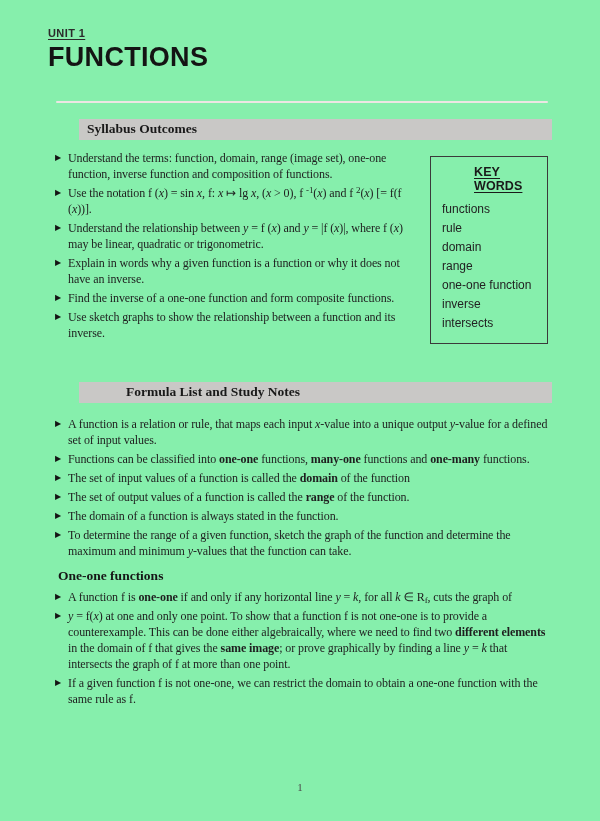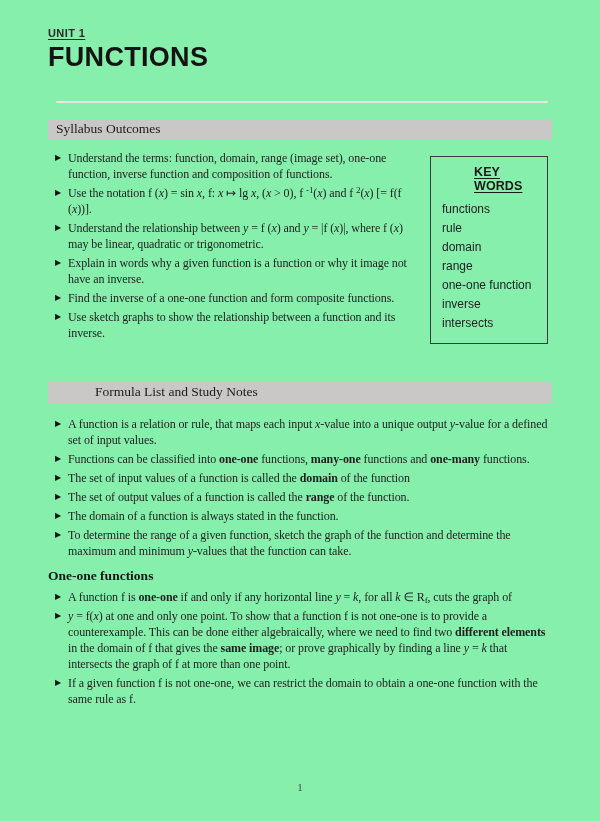--- a/index.html
+++ b/index.html
@@ -22,21 +22,21 @@
   }
 
   .artifact {
     position:absolute; left:56px; top:101px; width:492px; height:2px;
     background:#ece6e3; border-radius:1px;
   }
 
   .bar {
     margin-top:46px; background:#c9c8c6;
     padding:2px 0 3px 8px;
-    font-weight:normal; font-size:13.5px; color:#191919;
+    font-weight:bold; font-size:13.5px; color:#191919;margin-left:31px;
   }
   .bar.second { margin-top:38px;padding-left:47px; }
 
   .row { display:flex; margin-top:10px; align-items:flex-start; }
   .list .li { display:flex; margin-bottom:3px; }
   .bullet {
     flex:0 0 13px; margin-left:7px; font-size:8px; line-height:16px;
     color:#141414;
   }
   .li-text { font-size:12px; line-height:16px; letter-spacing:-0.1px; }
@@ -57,21 +57,21 @@
     font-weight:bold; font-size:12.5px; letter-spacing:.1px; color:#1a1a1a;
     text-decoration:underline; text-underline-offset:2px; margin-bottom:7px;padding-left:32px;
   }
   .kw-list .li { margin-bottom:0; }
   .kw-list .li-text {
     font-family:"Liberation Sans", sans-serif;
     font-size:12px; line-height:19px; letter-spacing:0; color:#222;
   }
 
   .formula-list { margin-top:13px; }
-  .subhead { font-size:13.5px; font-weight:bold; color:#161616; margin:9px 0 5px 0; }
+  .subhead { font-size:13.5px; font-weight:bold; color:#161616; margin:9px 0 5px 10px; }
 
   .pagenum {
     position:absolute; top:781px; left:0; right:0; text-align:center;
     font-size:11px; color:#4c4c4c;
   }
 </style>
 </head>
 <body>
 
 <div class="page">
@@ -94,21 +94,21 @@
           <div class="li">
             <span class="bullet">▶</span>
             <span class="li-text">Use the notation f (<i>x</i>) = sin <i>x</i>, f: <i>x</i> ↦ lg <i>x</i>, (<i>x</i> &gt; 0), f <span class="sup">-1</span>(<i>x</i>) and f <span class="sup">2</span>(<i>x</i>) [= f(f (<i>x</i>))].</span>
           </div>
           <div class="li">
             <span class="bullet">▶</span>
             <span class="li-text">Understand the relationship between <i>y</i> = f (<i>x</i>) and <i>y</i> = |f (<i>x</i>)|, where f (<i>x</i>) may be linear, quadratic or trigonometric.</span>
           </div>
           <div class="li">
             <span class="bullet">▶</span>
-            <span class="li-text">Explain in words why a given function is a function or why it image not have an inverse.</span>
+            <span class="li-text">Explain in words why a given function is a function or why it does not have an inverse.</span>
           </div>
           <div class="li">
             <span class="bullet">▶</span>
             <span class="li-text">Find the inverse of a one-one function and form composite functions.</span>
           </div>
           <div class="li">
             <span class="bullet">▶</span>
             <span class="li-text">Use sketch graphs to show the relationship between a function and its inverse.</span>
           </div>
         </div>

